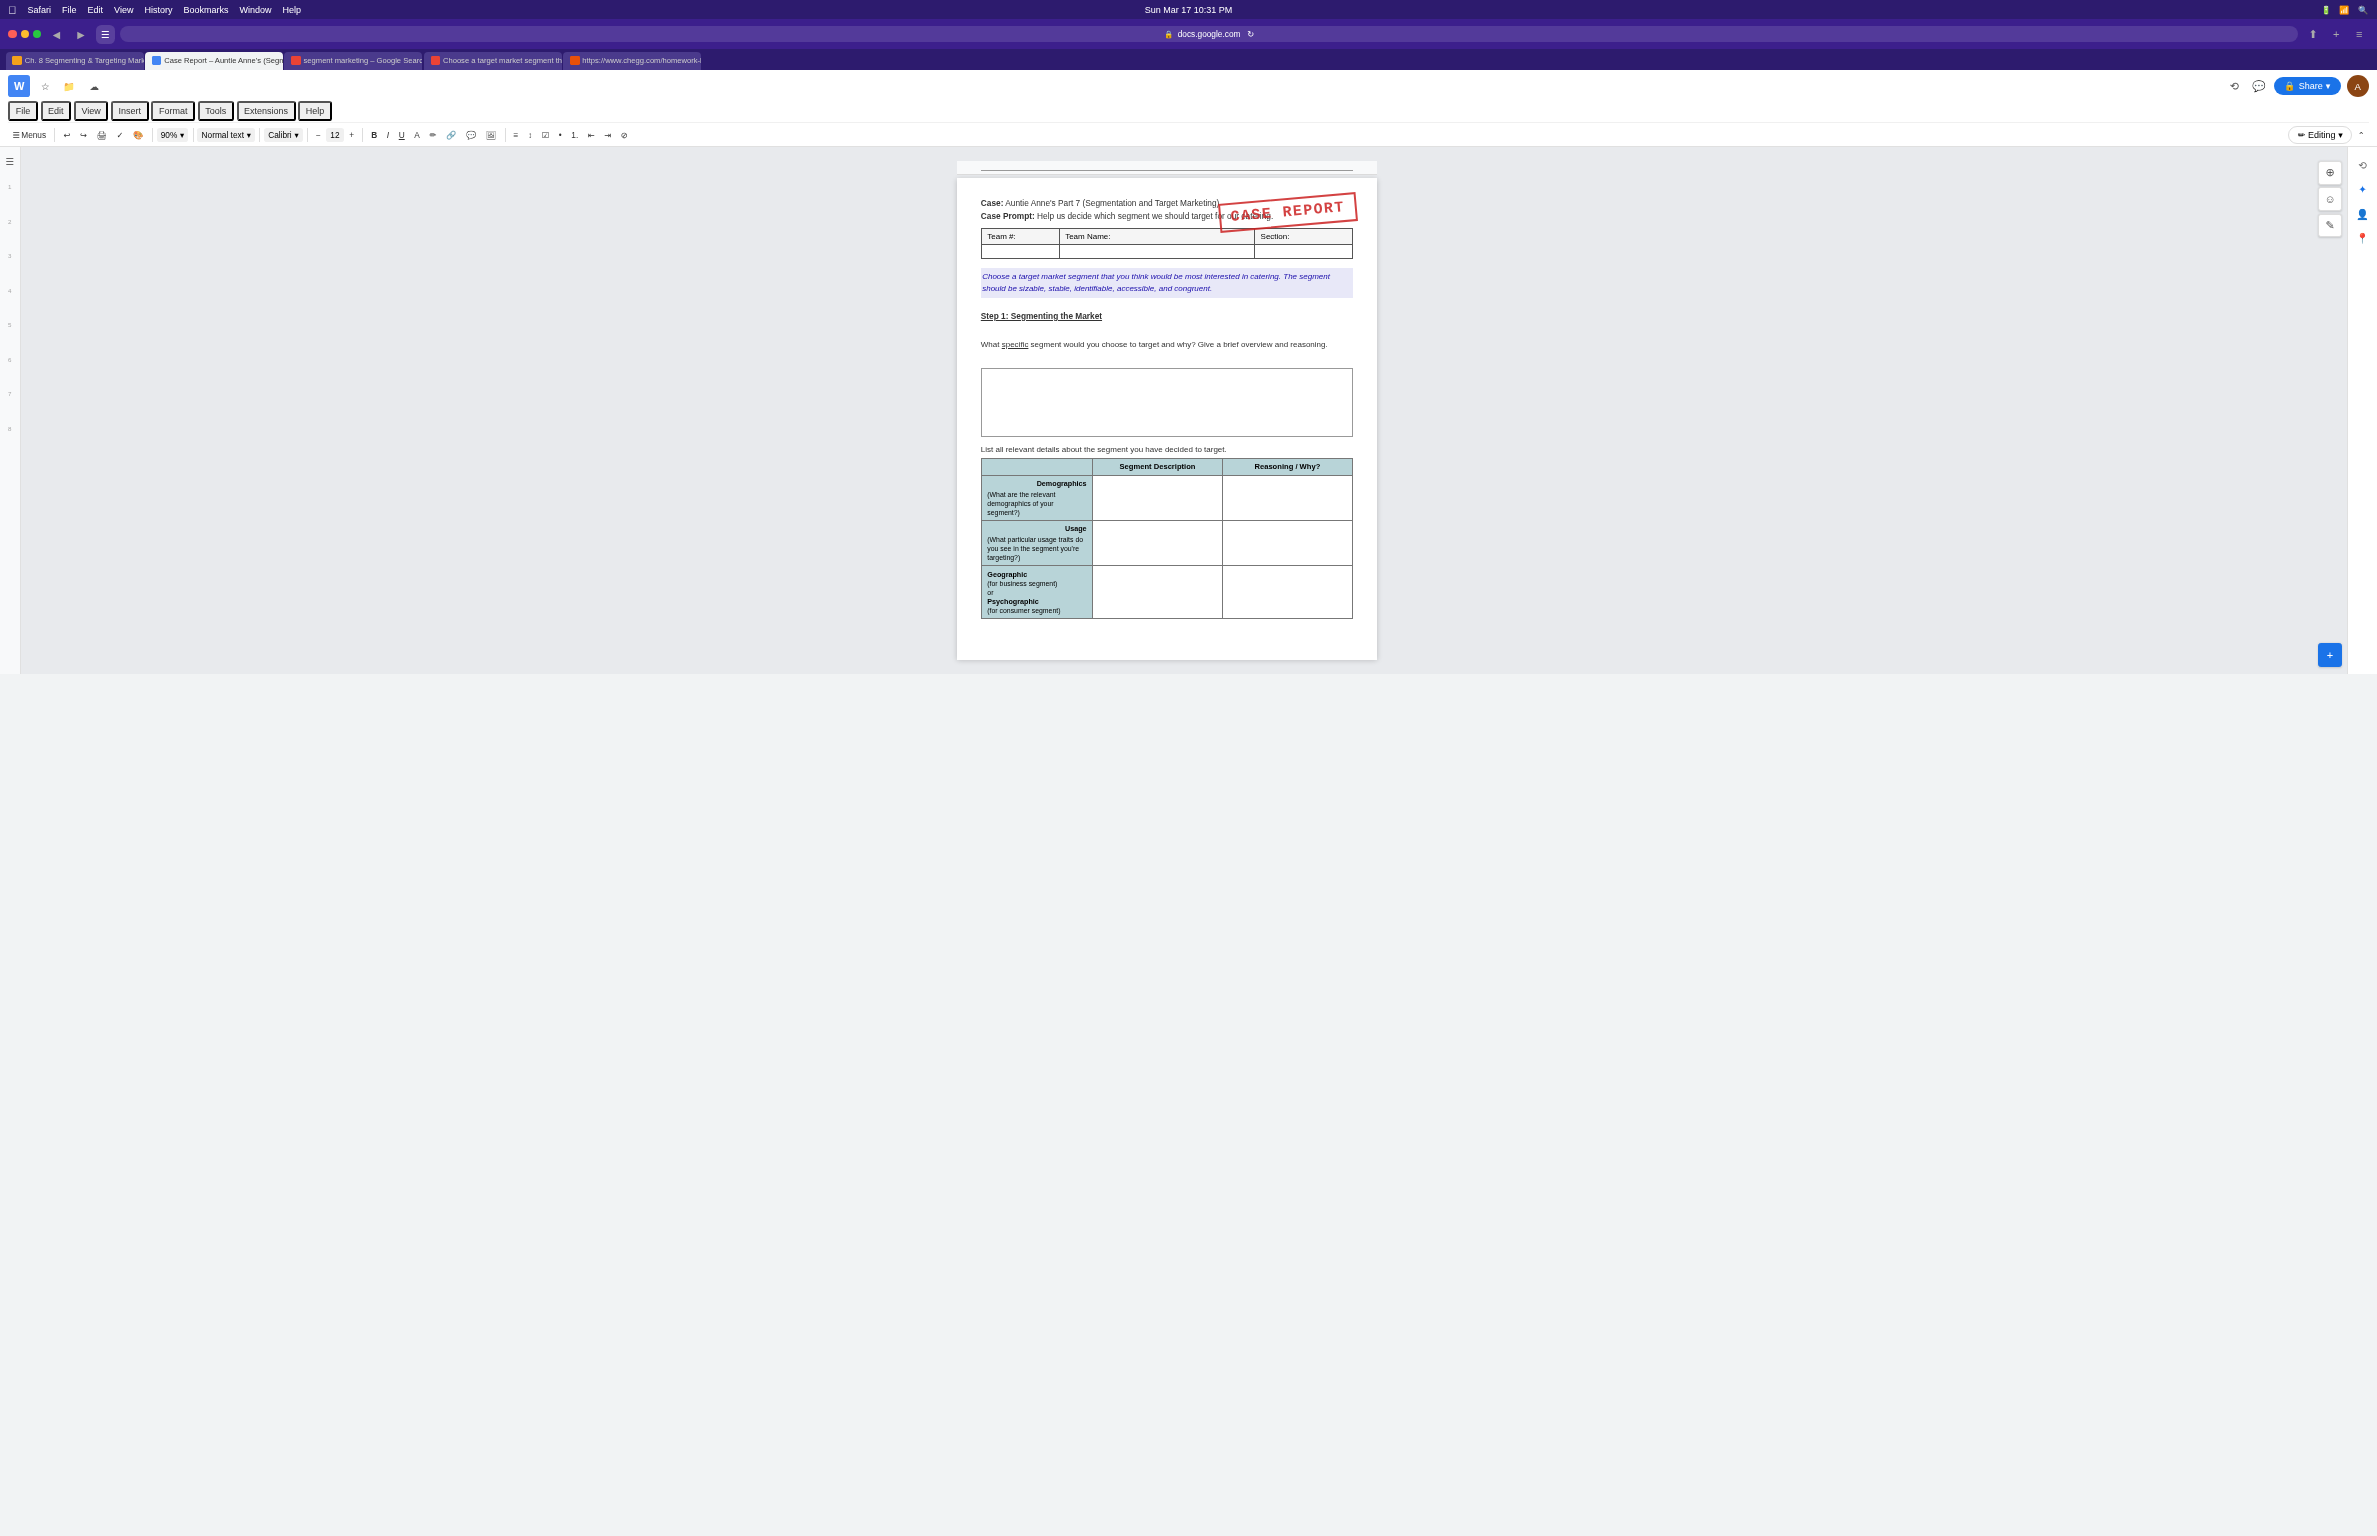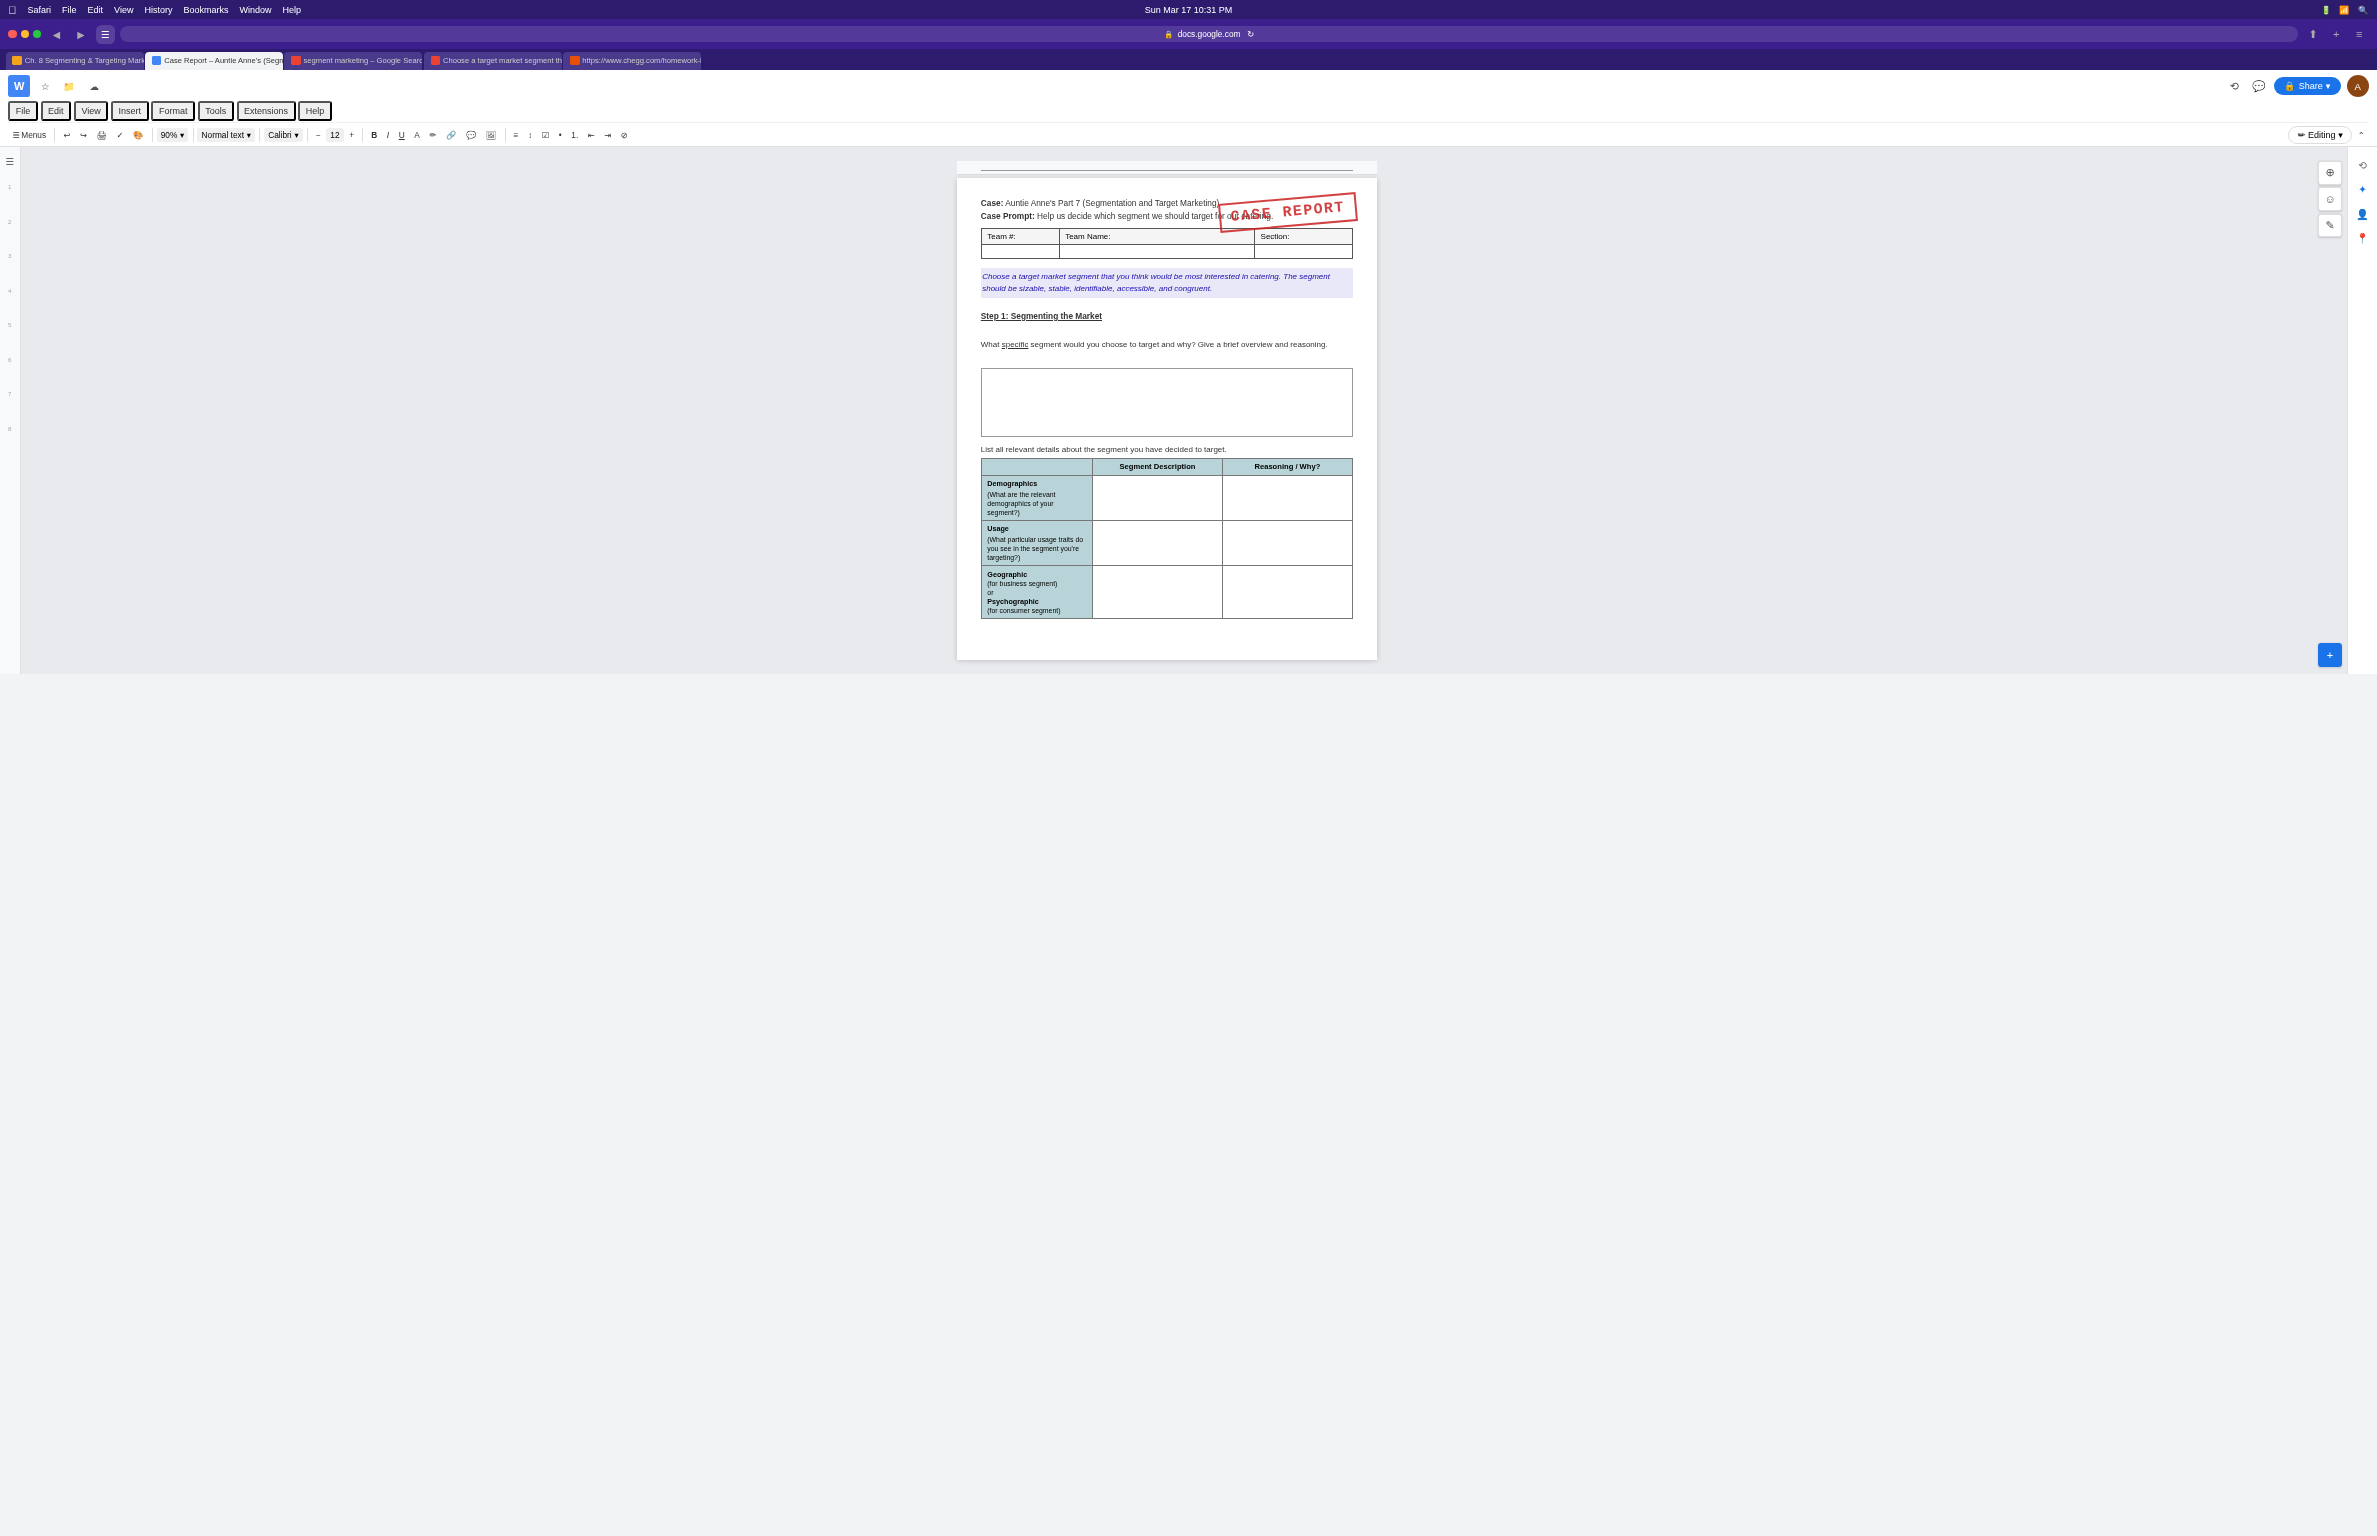--- a/index.html
+++ b/index.html
@@ -244,21 +244,21 @@
     .segment-table th {
       background: #b8d4d8;
       text-align: center;
       font-weight: bold;
       font-size: 7.6px;
     }
     .segment-table .row-label {
       background: #b8d4d8;
       font-size: 7.2px;
     }
-    .row-label b { display: block; margin-bottom: 1.4px; }
+    .row-label b { display: block; margin-bottom: 1.4px; text-align: right; }
     .seg-content { min-height: 34px; }
     .float-btn {
       width: 23.4px; height: 23.4px;
       background: white;
       border: 0.7px solid #ddd;
       border-radius: 2.8px;
       display: flex; align-items: center; justify-content: center;
       cursor: pointer;
       font-size: 11px;
       color: #555;

